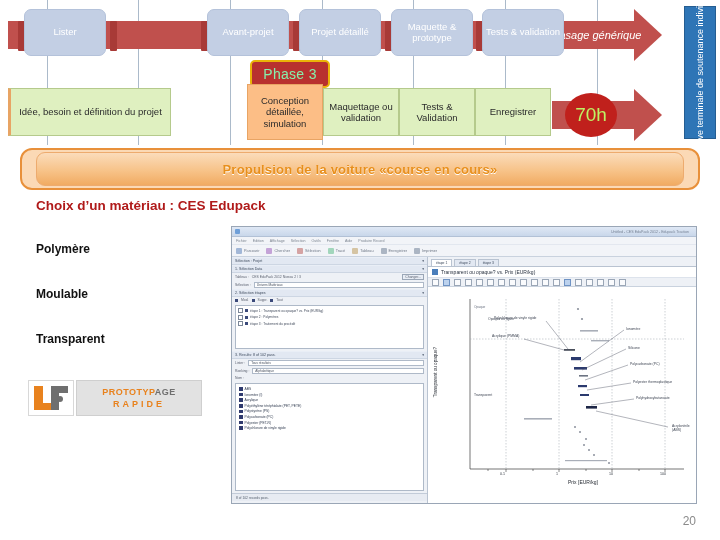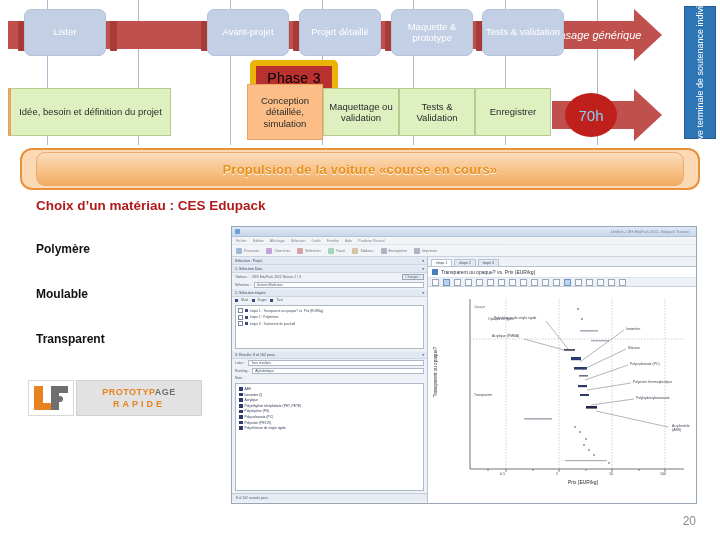--- a/index.html
+++ b/index.html
@@ -20,43 +20,43 @@
     border-top:26px solid transparent;border-bottom:26px solid transparent;
     border-left:28px solid #c0504d;
   }
   .arrow-label{
     position:absolute;color:#fff;font-style:italic;font-size:11px;
     white-space:nowrap;
   }
   .hours-ellipse{
     position:absolute;background:#c0201c;border-radius:50%;
     display:flex;align-items:center;justify-content:center;
-    color:#7dd3fc;font-size:15px;
+    color:#bef264;font-size:19px;
   }
 
   
   .pbox{
     position:absolute;background:#c3cfe4;border:1px solid #b4c2da;border-radius:7px;
     display:flex;align-items:center;justify-content:center;text-align:center;
     color:#ffffff;font-size:9.5px;line-height:1.15;padding:0 2px;box-sizing:border-box;
   }
   .connector{position:absolute;width:7px;height:30px;background:#a83a37;border-radius:1px;}
 
   
   .gbox{
     position:absolute;background:#dff0c0;border:1px solid #b5ca8c;
     display:flex;align-items:center;justify-content:center;text-align:center;
     color:#2b2b2b;font-size:9.5px;line-height:1.2;padding:0 2px;box-sizing:border-box;
   }
   .gbox.hl{background:#fcbe86;border-color:#e8a464;}
   .gbox.first{border-left:3px solid #e8a464;}
 
   .phase-badge{
-    position:absolute;background:#b8312f;border:6px solid #eab308;border-radius:5px;
-    color:#000000;display:flex;align-items:center;justify-content:center;
+    position:absolute;background:#b8312f;border:2px solid #eab308;border-radius:5px;
+    color:#86efac;display:flex;align-items:center;justify-content:center;
     font-size:14px;letter-spacing:.3px;
   }
 
   
   #exam-panel{
     position:absolute;right:4px;top:6px;width:30px;height:131px;
     background:#2e75b6;border:1px solid #255d91;
     display:flex;align-items:center;justify-content:center;
   }
   #exam-panel .vtext{

